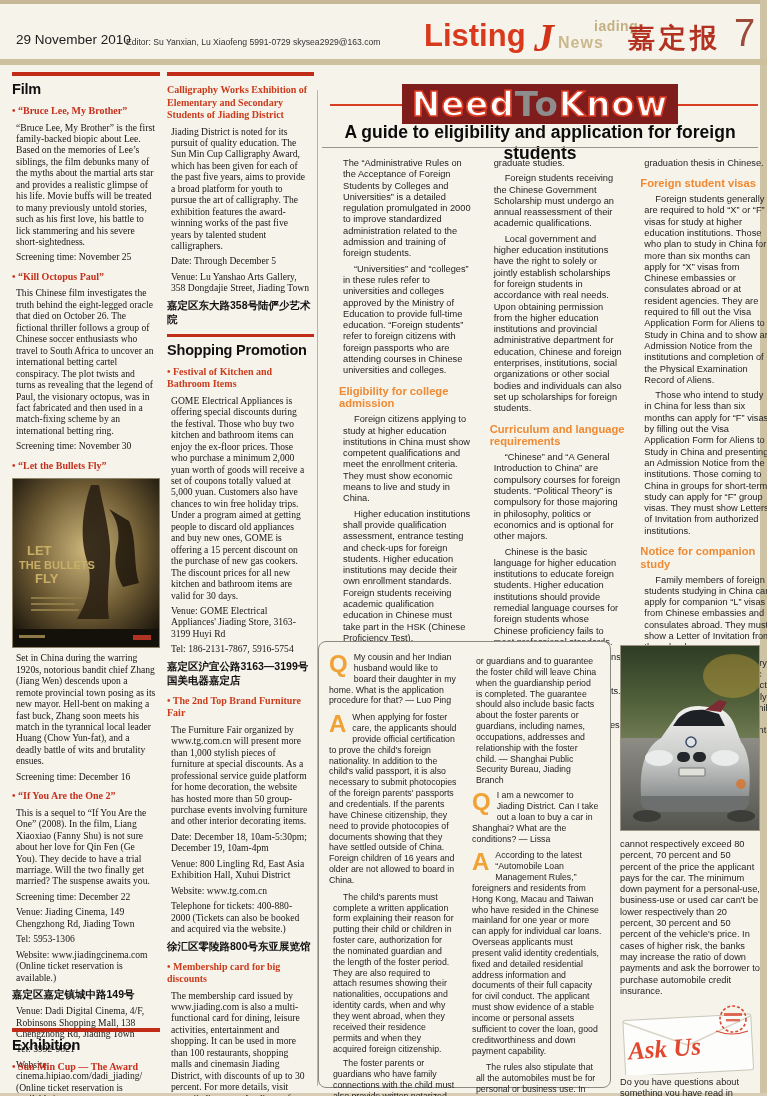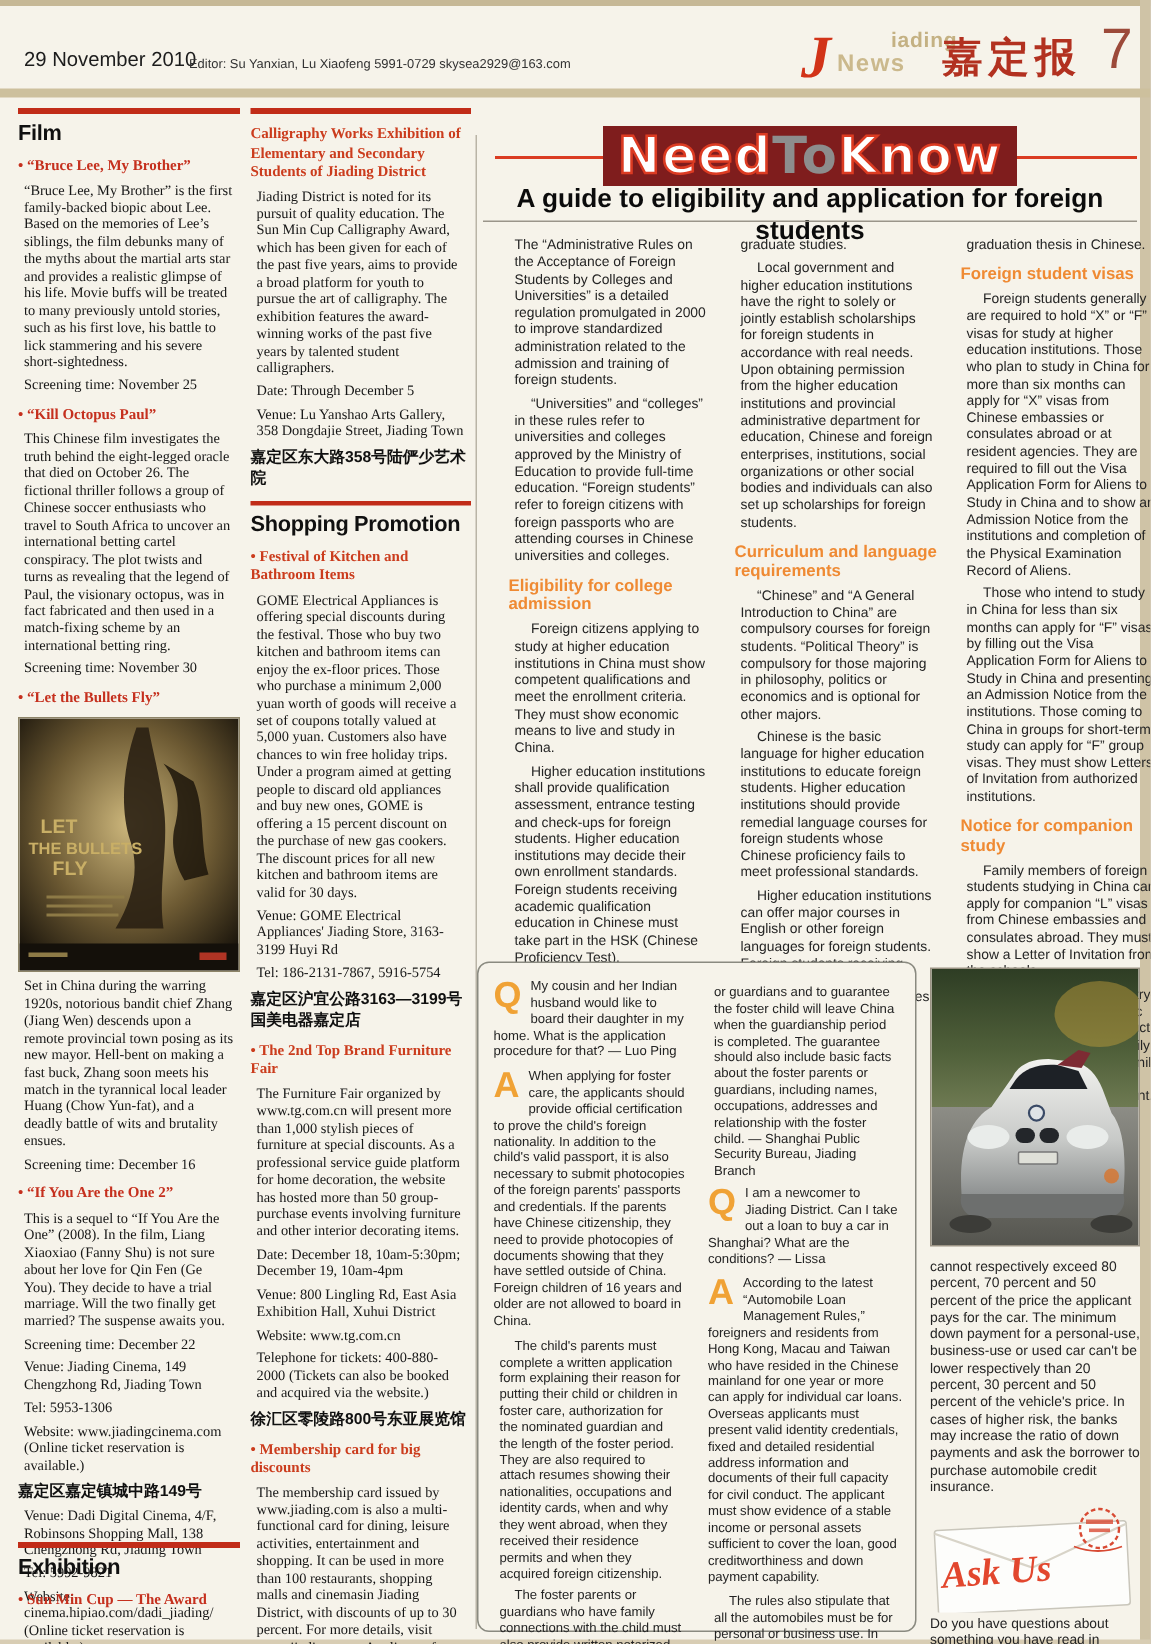--- a/index.html
+++ b/index.html
@@ -75,20 +75,21 @@
 </head>
 <body>
 
 <div class="page">
   <div class="edge-top"></div>
   <div class="edge-right"></div>
   <div class="edge-bottom"></div>
 
   <div class="hdr-date">29 November 2010</div>
   <div class="hdr-editor">Editor: Su Yanxian, Lu Xiaofeng 5991-0729   skysea2929@163.com</div>
+  <div class="hdr-listing">Listing</div>
   <div class="logo">
     <span class="logo-j">J</span>
     <span class="logo-iading">iading</span>
     <span class="logo-news">News</span>
   </div>
   <div class="hdr-cn">嘉定报</div>
   <div class="hdr-page">7</div>
   <div class="hdr-rule"></div>
 
   <div class="col-left">
@@ -205,20 +206,21 @@
         <p class="body-p">The “Administrative Rules on the Acceptance of Foreign Students by Colleges and Universities” is a detailed regulation promulgated in 2000 to improve standardized administration related to the admission and training of foreign students.</p>
         <p class="body-p ind">“Universities” and “colleges” in these rules refer to universities and colleges approved by the Ministry of Education to provide full-time education. “Foreign students” refer to foreign citizens with foreign passports who are attending courses in Chinese universities and colleges.</p>
         <div class="subhead">Eligibility for college admission</div>
         <p class="body-p ind">Foreign citizens applying to study at higher education institutions in China must show competent qualifications and meet the enrollment criteria. They must show economic means to live and study in China.</p>
         <p class="body-p ind">Higher education institutions shall provide qualification assessment, entrance testing and check-ups for foreign students. Higher education institutions may decide their own enrollment standards. Foreign students receiving academic qualification education in Chinese must take part in the HSK (Chinese Proficiency Test).</p>
         <div class="subhead">How to apply for scholarships</div>
         <p class="body-p ind">The Chinese government has established the Chinese Government Scholarship for foreign students studying in China. The scholarship covers undergraduate, graduate and post-</p>
       </div>
     <div class="acol">
         <p class="body-p">graduate studies.</p>
+        <p class="body-p ind">Foreign students receiving the Chinese Government Scholarship must undergo an annual reassessment of their academic qualifications.</p>
         <p class="body-p ind">Local government and higher education institutions have the right to solely or jointly establish scholarships for foreign students in accordance with real needs. Upon obtaining permission from the higher education institutions and provincial administrative department for education, Chinese and foreign enterprises, institutions, social organizations or other social bodies and individuals can also set up scholarships for foreign students.</p>
         <div class="subhead">Curriculum and language requirements</div>
         <p class="body-p ind">“Chinese” and “A General Introduction to China” are compulsory courses for foreign students. “Political Theory” is compulsory for those majoring in philosophy, politics or economics and is optional for other majors.</p>
         <p class="body-p ind">Chinese is the basic language for higher education institutions to educate foreign students. Higher education institutions should provide remedial language courses for foreign students whose Chinese proficiency fails to meet professional standards.</p>
         <p class="body-p ind">Higher education institutions can offer major courses in English or other foreign languages for foreign students. Foreign students receiving academic qualification education in foreign languages must write the</p>
       </div>
     <div class="acol">
         <p class="body-p">graduation thesis in Chinese.</p>
         <div class="subhead">Foreign student visas</div>
         <p class="body-p ind">Foreign students generally are required to hold “X” or “F” visas for study at higher education institutions. Those who plan to study in China for more than six months can apply for “X” visas from Chinese embassies or consulates abroad or at resident agencies. They are required to fill out the Visa Application Form for Aliens to Study in China and to show an Admission Notice from the institutions and completion of the Physical Examination Record of Aliens.</p>

